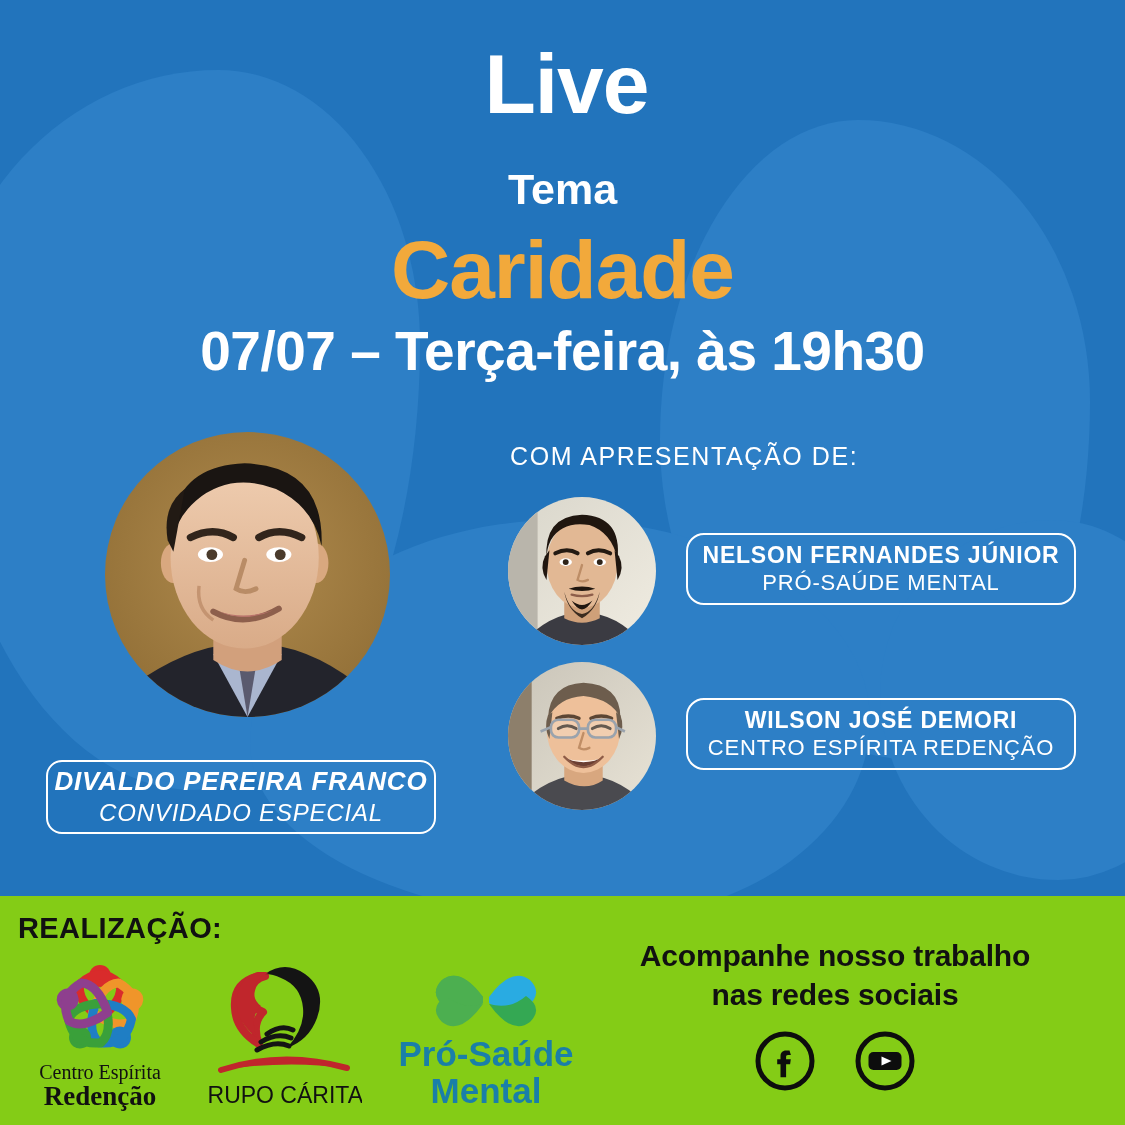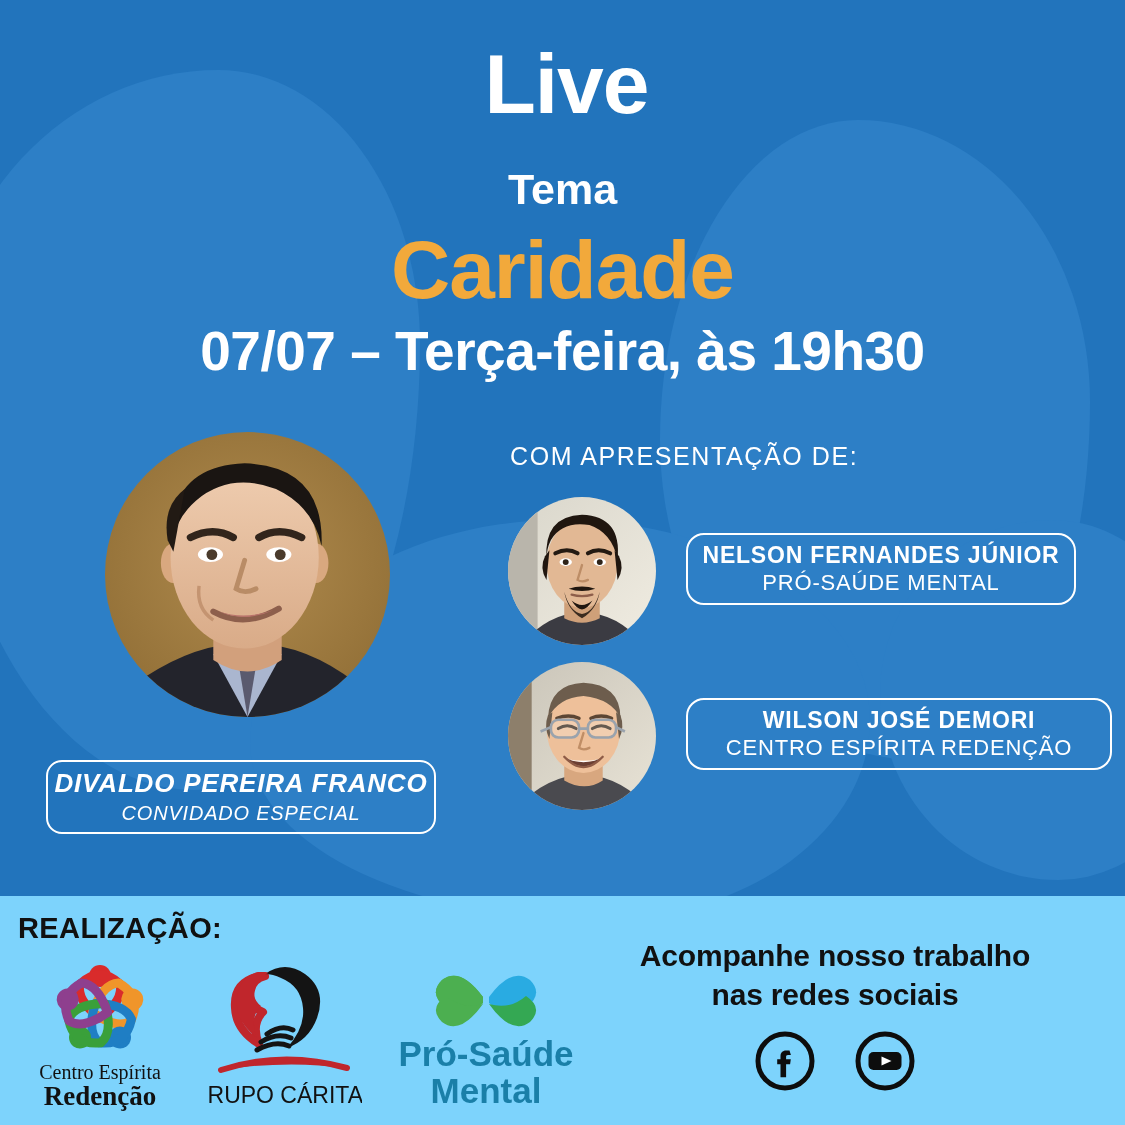--- a/index.html
+++ b/index.html
@@ -147,43 +147,43 @@
     line-height: 1.2;
   }
 
   #badge-divaldo {
     left: 46px; top: 760px;
     width: 390px; height: 74px;
     border-radius: 16px;
     font-style: italic;
   }
   #badge-divaldo .badge-name { font-size: 26px; }
-  #badge-divaldo .badge-role { font-size: 20px; margin-top: 2px; }
+  #badge-divaldo .badge-role { font-size: 24px; margin-top: 2px; }
 
   #badge-nelson {
     left: 686px; top: 533px;
     width: 390px; height: 72px;
   }
   #badge-nelson .badge-name { font-size: 23px; }
   #badge-nelson .badge-role { font-size: 22px; margin-top: 2px; }
 
   #badge-wilson {
     left: 686px; top: 698px;
-    width: 426px; height: 72px;
+    width: 390px; height: 72px;
   }
   #badge-wilson .badge-name { font-size: 23px; }
   #badge-wilson .badge-role { font-size: 22px; margin-top: 2px; }
 
   
   #footer {
     position: absolute;
     left: 0; top: 896px;
     width: 1125px;
     height: 229px;
-    background: #7dd3fc;
+    background: #84cc16;
   }
   #realizacao-label {
     position: absolute;
     left: 18px; top: 16px;
     font-size: 29px;
     font-weight: 700;
     color: #111111;
     letter-spacing: 0.4px;
   }
   #sponsor-row {

